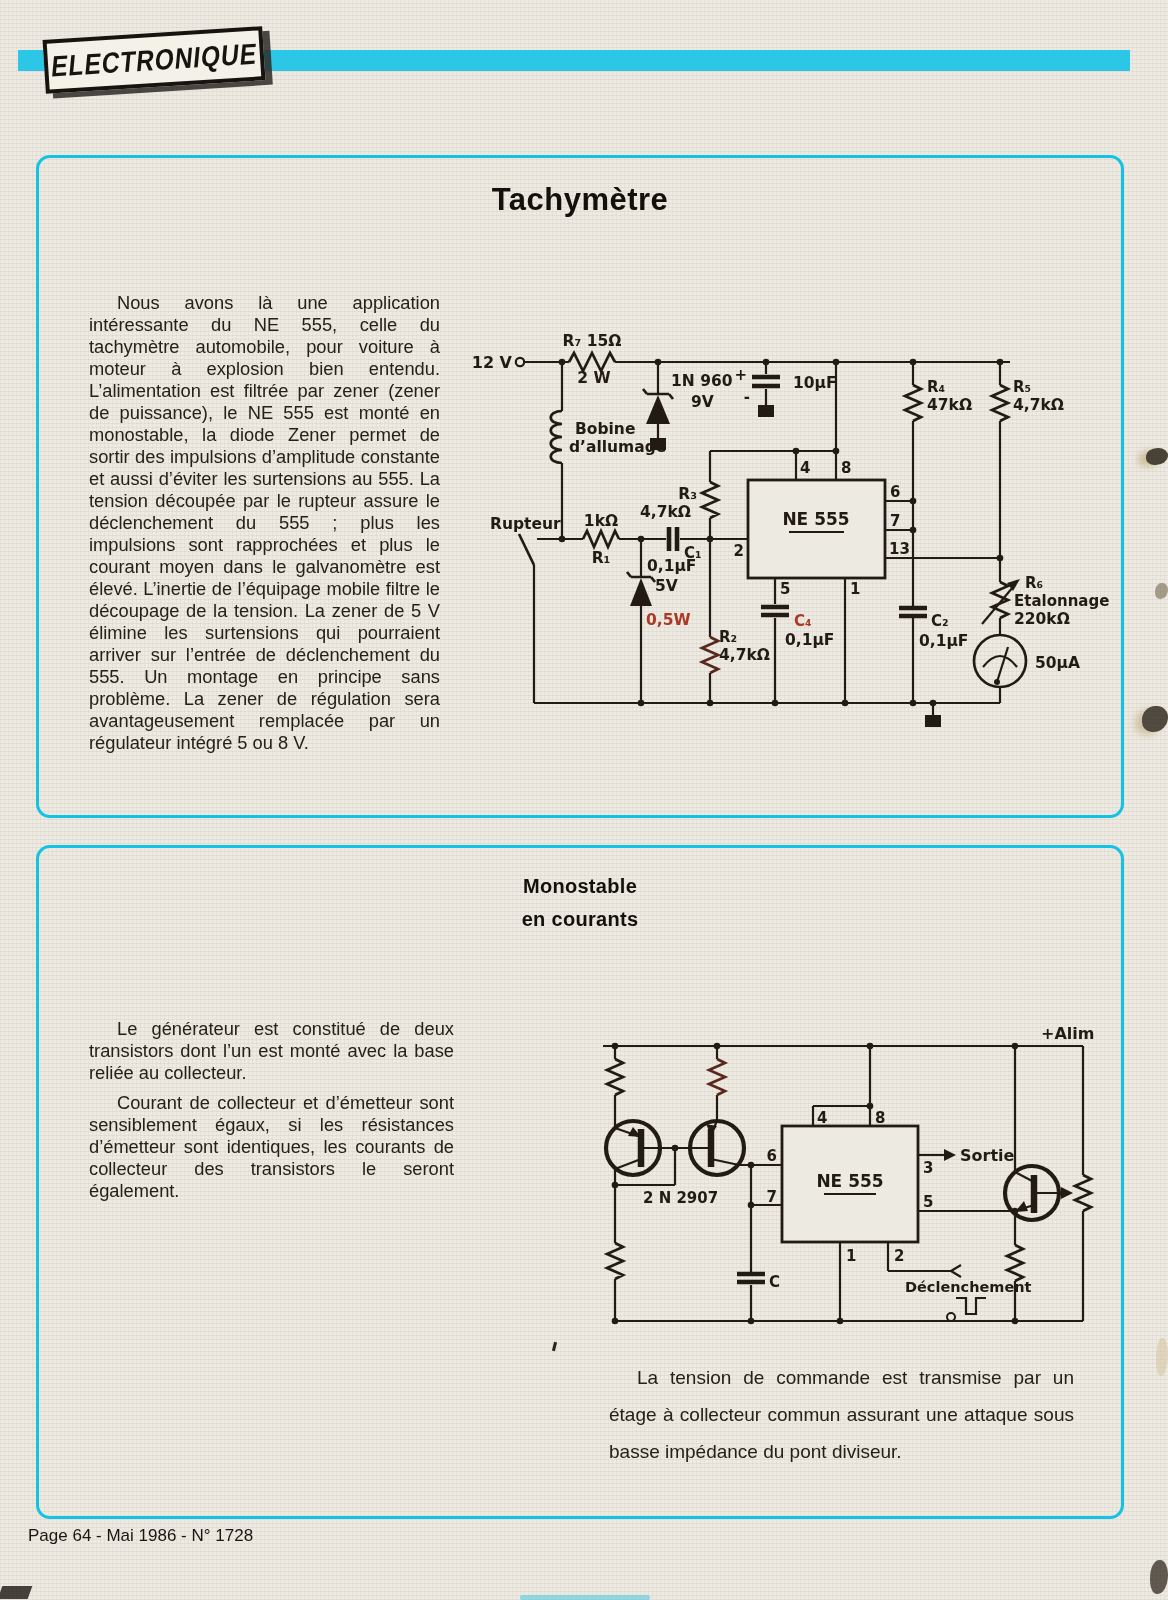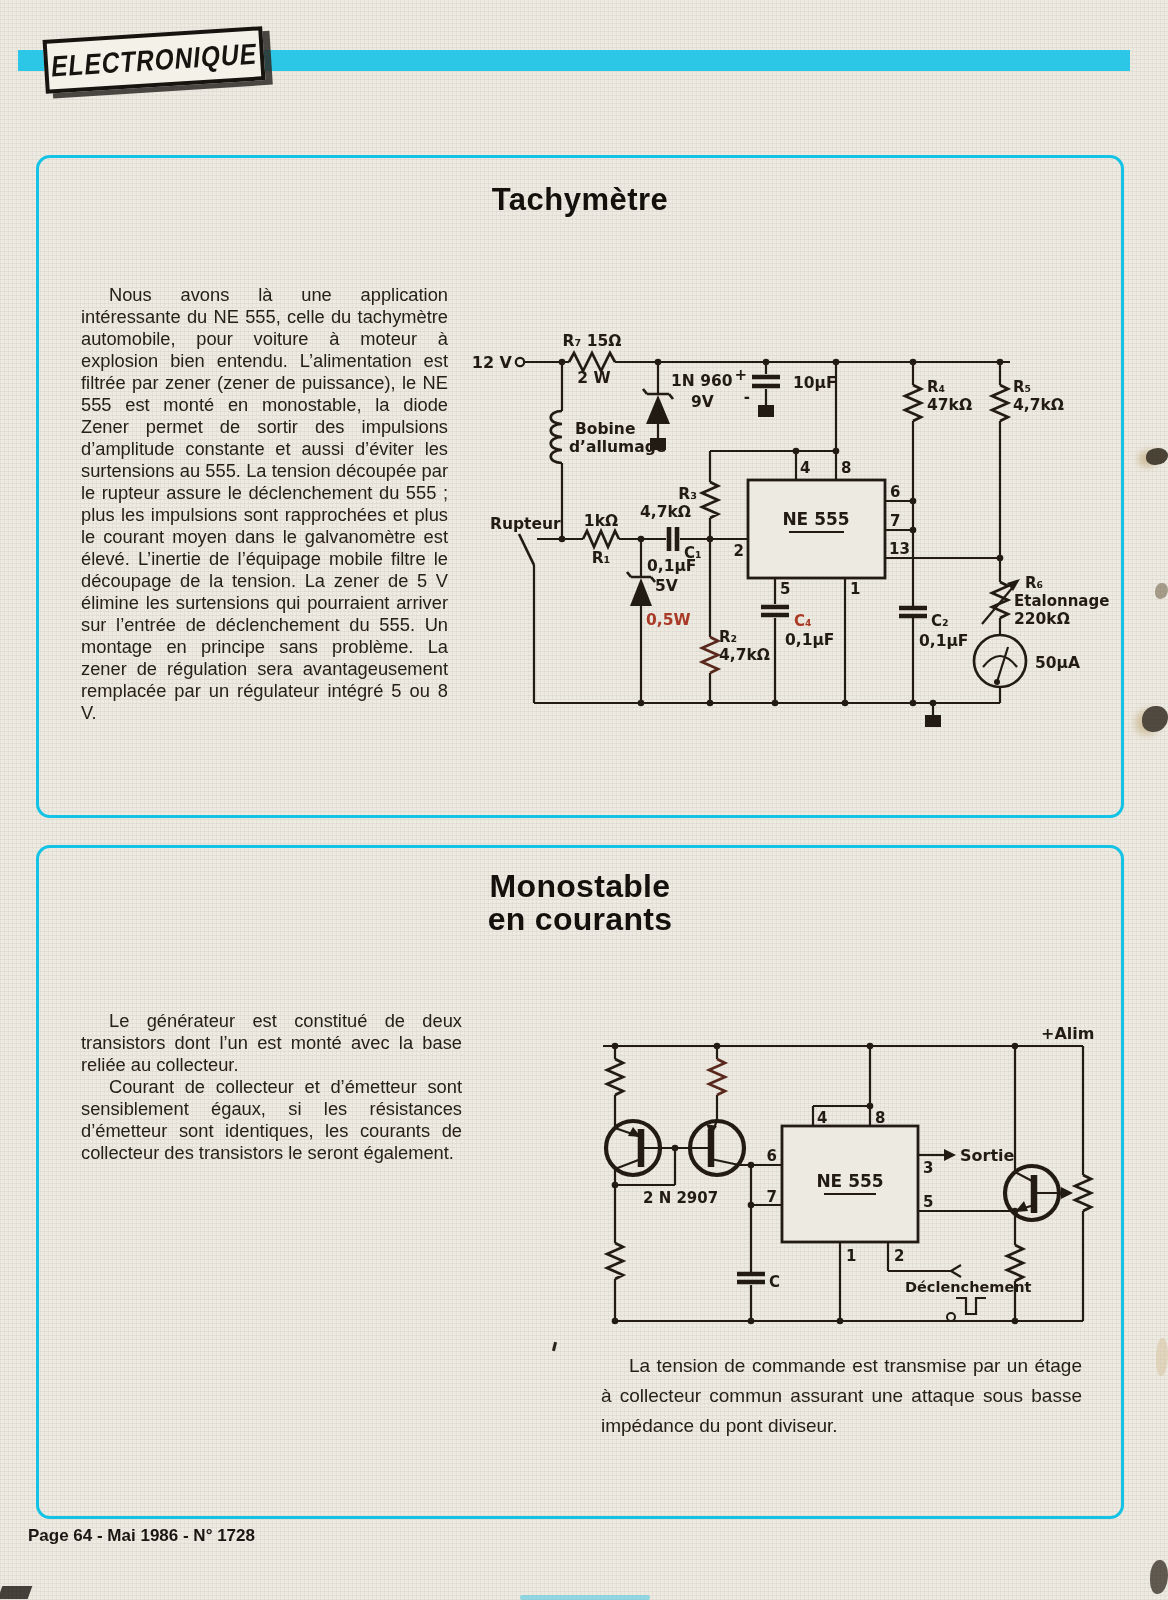--- a/index.html
+++ b/index.html
@@ -15,37 +15,37 @@
     border:4px solid #17130e;transform:rotate(-3.6deg);box-shadow:7px 5px 0 rgba(45,42,38,.85);
     display:flex;align-items:center;justify-content:center;}
   .brand-box span{font-size:29px;font-weight:700;letter-spacing:1px;color:#17130e;
     transform:skewX(-9deg) scaleX(.85);white-space:nowrap;}
   
   .panel{position:absolute;left:36px;width:1082px;border:3px solid #12c3e6;border-radius:14px;}
   .panel1{top:155px;height:657px;}
   .panel2{top:845px;height:668px;}
   .ptitle{position:absolute;left:0;width:100%;text-align:center;font-weight:700;color:#14110c;margin:0;}
   h1.ptitle{top:24px;font-size:31px;letter-spacing:.5px;}
-  h2.ptitle{top:22px;font-size:32px;line-height:33px;letter-spacing:.3px;}
+  h2.ptitle{top:22px;font-size:20px;line-height:33px;letter-spacing:.3px;}
   .bodycol{position:absolute;text-align:justify;font-size:18.3px;line-height:22px;color:#262017;}
-  .bodycol p{margin:0;text-indent:28px;}
+  .bodycol p{margin:8px;text-indent:28px;}
   .col1{left:42px;top:126px;width:367px;}
   .col2l{left:42px;top:162px;width:381px;}
-  .col2r{left:562px;top:503px;width:481px;font-size:19px;line-height:30px;}
+  .col2r{left:562px;top:503px;width:481px;font-size:19px;line-height:37px;}
   svg{position:absolute;overflow:visible;}
   svg text{font-family:"DejaVu Sans",sans-serif;font-weight:600;fill:#211b14;}
   .w{stroke:#211b14;stroke-width:2.2px;fill:none;}
   .w3{stroke:#211b14;stroke-width:2.7px;fill:none;}
   .plate{stroke:#211b14;stroke-width:4.6px;fill:none;}
   .bar{stroke:#211b14;stroke-width:6.5px;fill:none;}
   .circ{stroke:#211b14;stroke-width:4.2px;fill:none;}
   .fill{fill:#211b14;stroke:none;}
   .red{fill:#a93a26;}
   .redw{stroke:#58281c;}
-  .footer{position:absolute;left:28px;top:1526px;font-size:17px;font-weight:700;color:#1b1611;}
+  .footer{position:absolute;left:28px;top:1526px;font-size:17px;font-weight:400;color:#1b1611;}
   .speck{position:absolute;background:#2a241c;}
   .blob{position:absolute;border-radius:55% 45% 60% 40%;}
 </style>
 </head>
 <body>
 
 <div class="page">
 
   <div class="topbar"></div>
   <div class="brand-box">

